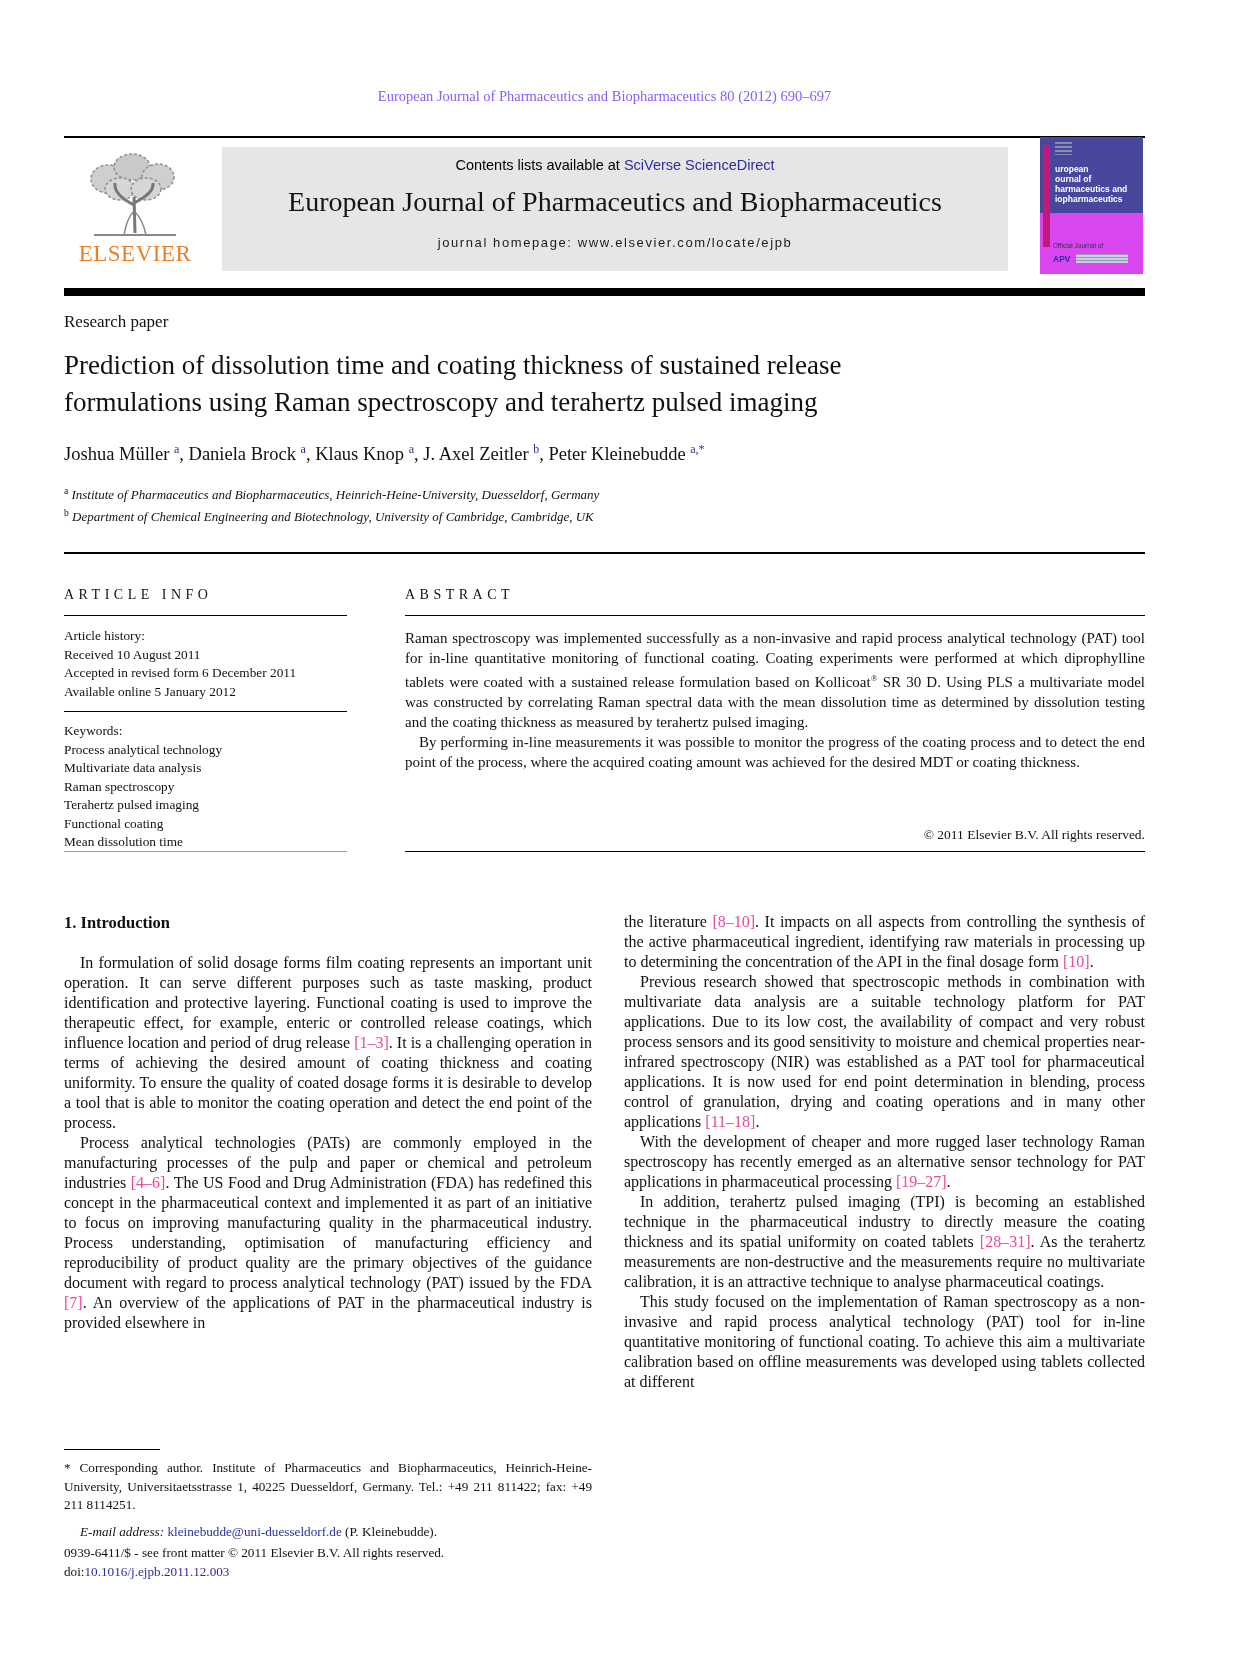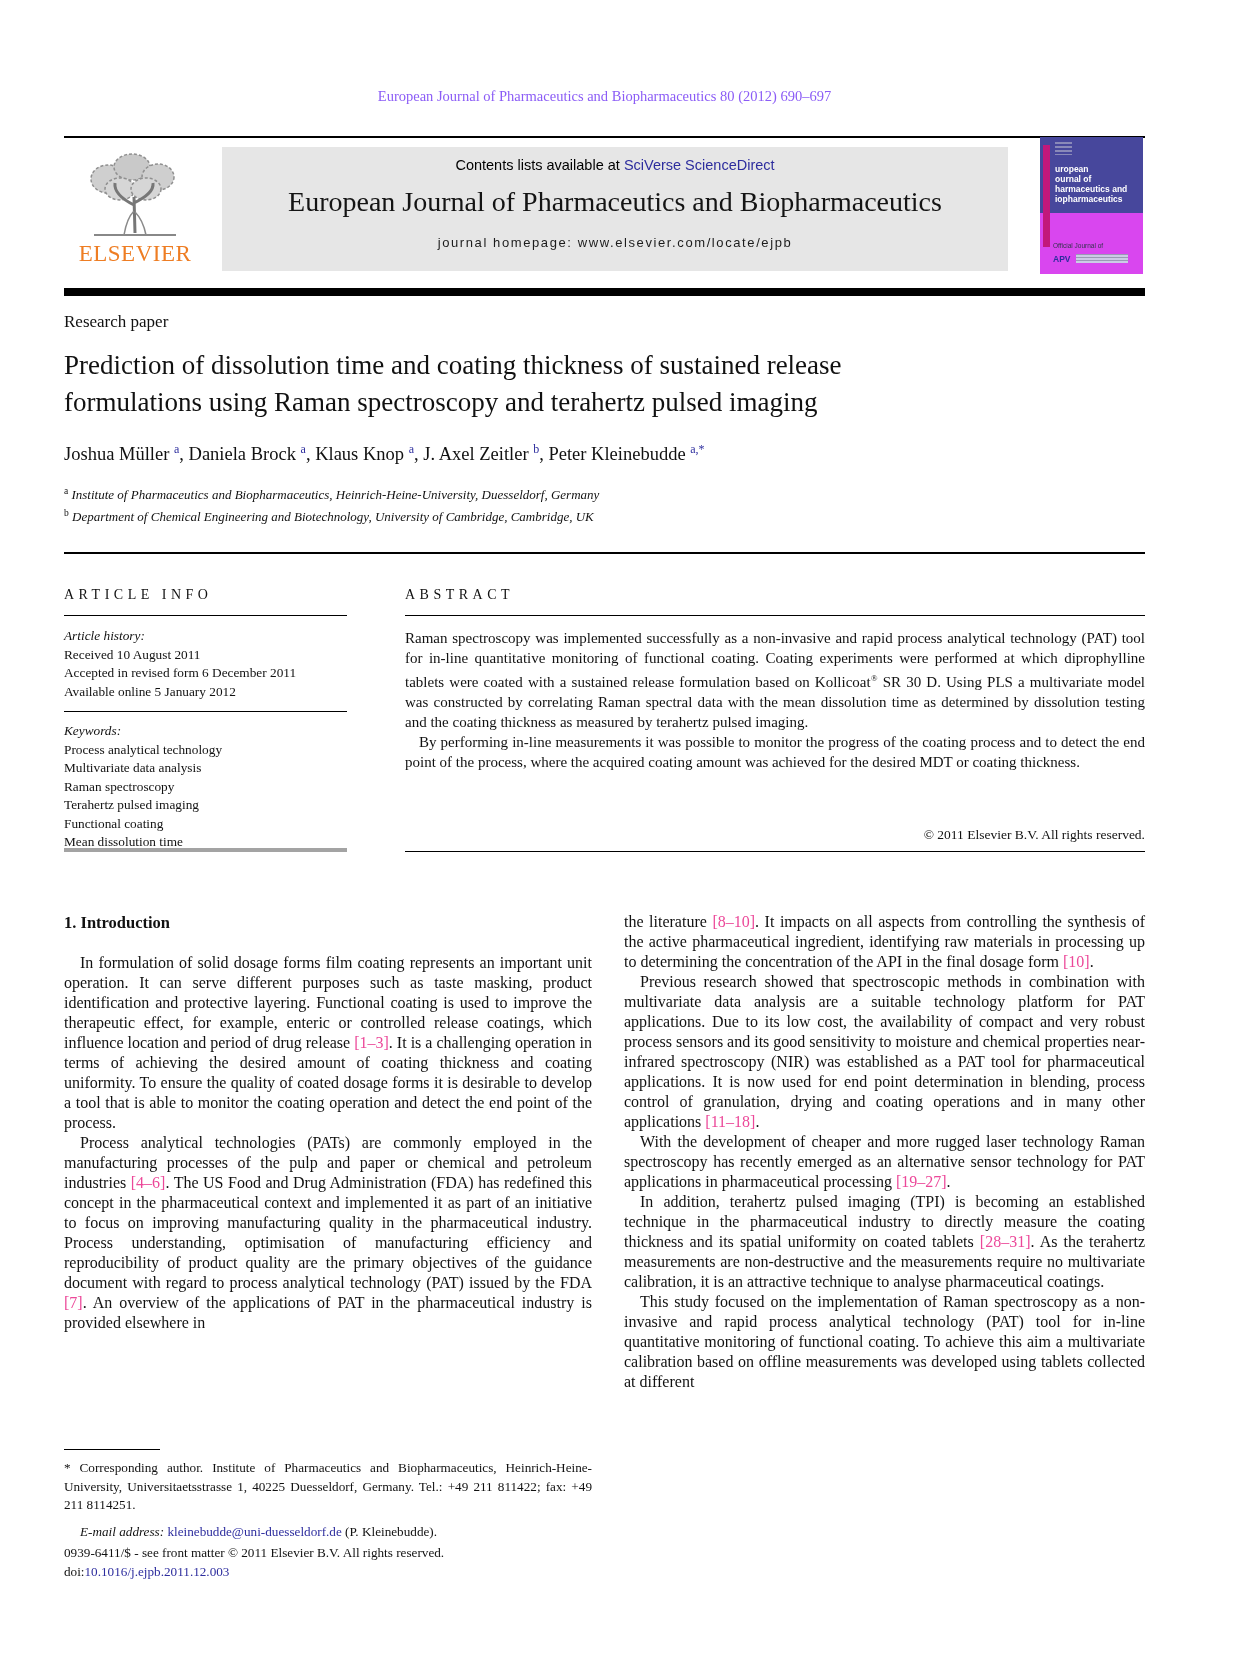--- a/index.html
+++ b/index.html
@@ -44,29 +44,29 @@
   .article-type{font-size:17px;}
   .article-title{font-size:27px;line-height:37px;margin-top:15px;font-weight:normal;}
   .authors-line{font-size:18.5px;margin-top:21px;}
   .authors-line sup{color:#2D2D9E;font-size:12px;}
   .affiliations{margin-top:17px;font-size:13px;line-height:19px;font-style:italic;}
   .affiliations sup{font-style:normal;font-size:9.5px;}
 
   
   .info-block{position:absolute;top:552px;left:64px;width:1081px;height:300px;
         border-top:2px solid #000;box-sizing:border-box;display:flex;}
-  .info-left{width:283px;margin-right:58px;border-bottom:4px solid #a3a3a3;box-sizing:border-box;}
+  .info-left{width:283px;margin-right:58px;border-bottom:1px solid #a3a3a3;box-sizing:border-box;}
   .info-right{flex:1;border-bottom:1px solid #000;box-sizing:border-box;display:flex;flex-direction:column;}
   .info-heading{height:62px;border-bottom:1px solid #000;box-sizing:border-box;padding-top:33px;
         font-size:14px;letter-spacing:4.5px;}
   .info-small{font-size:13.3px;line-height:18.5px;}
   .history{padding-top:11px;}
   .hr-mid{border:0;border-top:1px solid #000;margin:10px 0 0 0;}
   .keywords{padding-top:10px;}
-  .label-italic{font-style:italic;}
+  .label-italic{}
   .abstract-body{padding-top:12px;font-size:15px;line-height:20px;text-align:justify;flex:1;}
   .abstract-body p{margin:0;}
   .abstract-body p.ind{text-indent:14px;}
   .abstract-copyright{text-align:right;font-size:13.5px;padding-bottom:8px;}
 
   
   .body-cols{position:absolute;top:912px;left:64px;width:1081px;display:flex;}
   .col-left{width:528px;margin-right:32px;display:flex;flex-direction:column;height:629px;}
   .col-right{flex:1;}
   .section-heading{font-size:16.5px;font-weight:bold;margin:1px 0 20px 0;}

